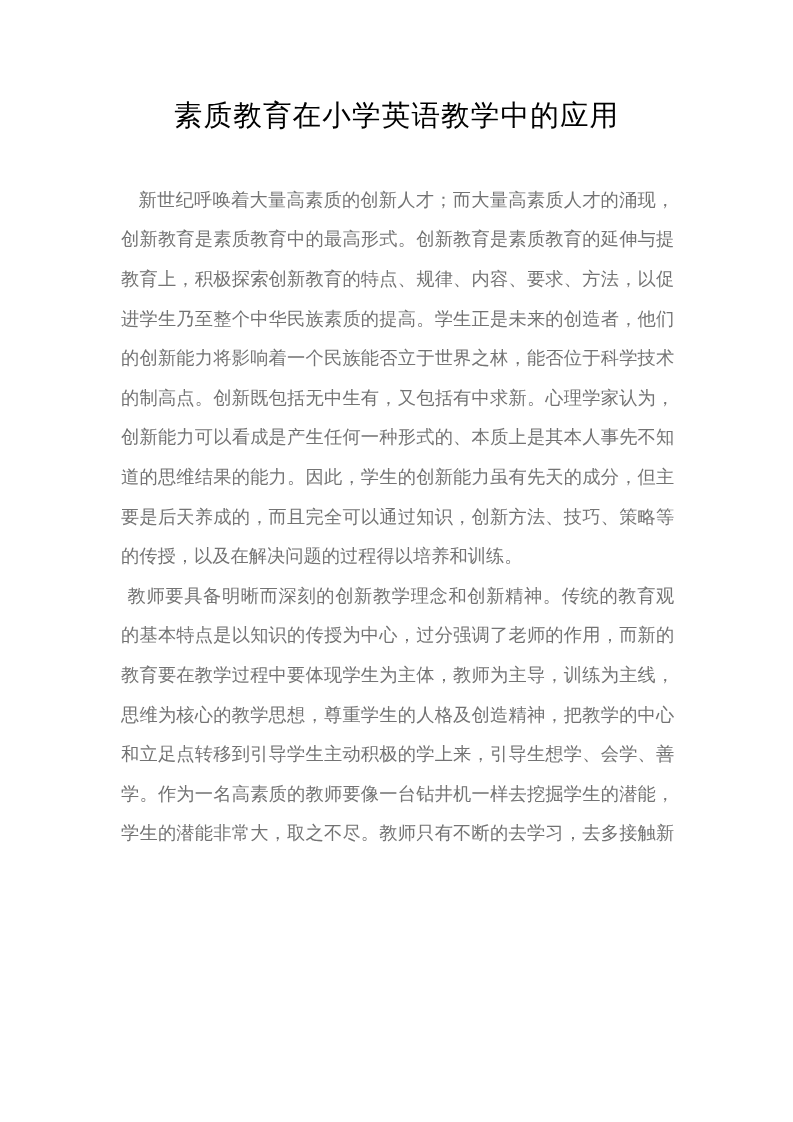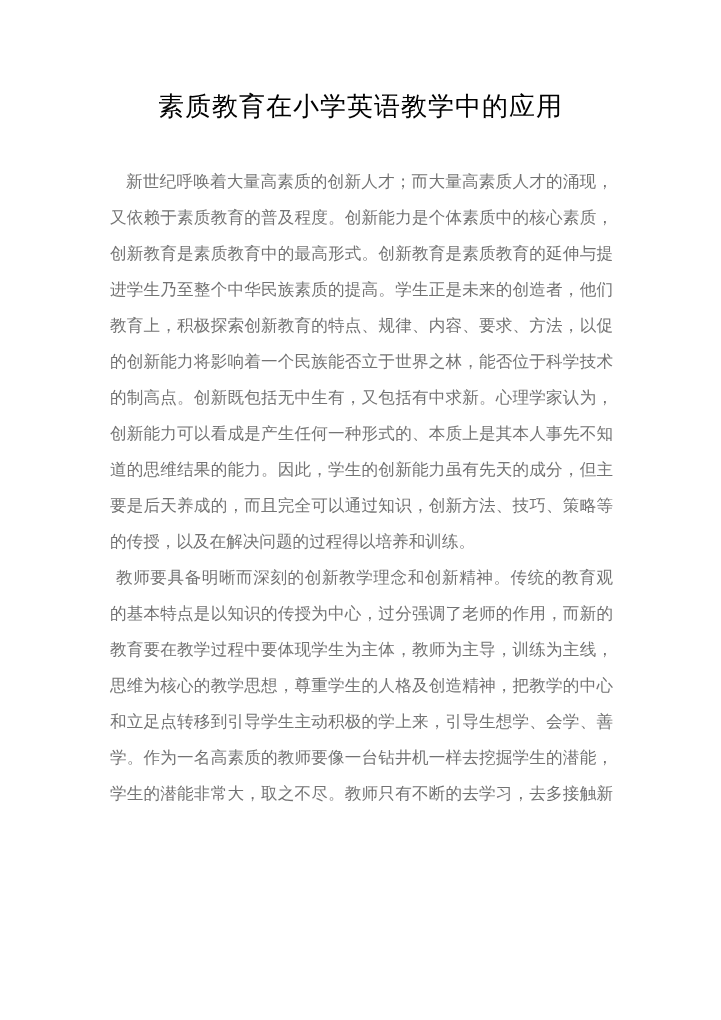--- a/index.html
+++ b/index.html
@@ -70,24 +70,23 @@
 </head>
 <body>
 
 <div class="page">
   <h1 class="title">素质教育在小学英语教学中的应用</h1>
 
   <div class="body-text">
 
     <div>
       <span class="line indent">新世纪呼唤着大量高素质的创新人才；而大量高素质人才的涌现，</span>
-      <span class="line">又依赖于素质教育的普及程度。创新能力是个体素质中的核心素质，</span>
       <span class="line">创新教育是素质教育中的最高形式。创新教育是素质教育的延伸与提</span>
+      <span class="line">教育上，积极探索创新教育的特点、规律、内容、要求、方法，以促</span>
       <span class="line">进学生乃至整个中华民族素质的提高。学生正是未来的创造者，他们</span>
-      <span class="line">教育上，积极探索创新教育的特点、规律、内容、要求、方法，以促</span>
       <span class="line">的创新能力将影响着一个民族能否立于世界之林，能否位于科学技术</span>
       <span class="line">的制高点。创新既包括无中生有，又包括有中求新。心理学家认为，</span>
       <span class="line">创新能力可以看成是产生任何一种形式的、本质上是其本人事先不知</span>
       <span class="line">道的思维结果的能力。因此，学生的创新能力虽有先天的成分，但主</span>
       <span class="line">要是后天养成的，而且完全可以通过知识，创新方法、技巧、策略等</span>
       <span class="line last">的传授，以及在解决问题的过程得以培养和训练。</span>
     </div>
 
 
     <div>

